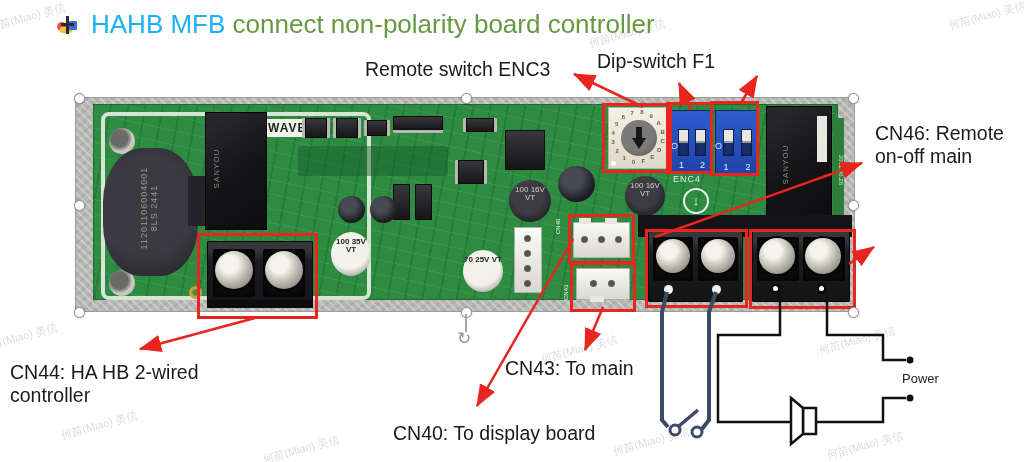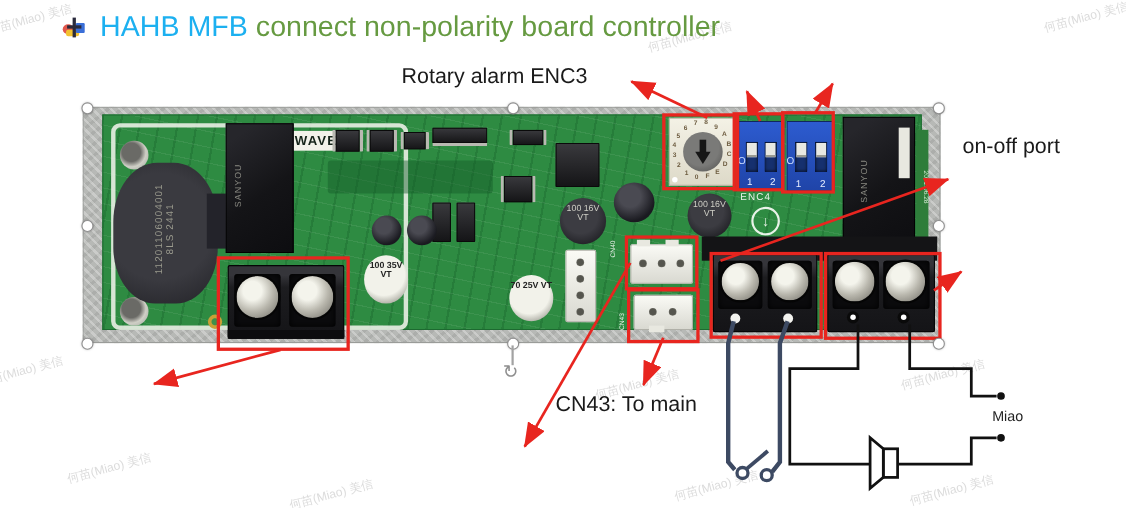--- a/index.html
+++ b/index.html
@@ -337,22 +337,29 @@
       <line x1="691" y1="110" x2="679" y2="83" marker-end="url(#arr)"></line>
       <line x1="741" y1="103" x2="757" y2="76" marker-end="url(#arr)"></line>
       <line x1="655" y1="237" x2="862" y2="163" marker-end="url(#arr)"></line>
       <line x1="849" y1="264" x2="874" y2="247" marker-end="url(#arr)"></line>
       <line x1="255" y1="318" x2="140" y2="349" marker-end="url(#arr)"></line>
       <line x1="603" y1="307" x2="585" y2="350" marker-end="url(#arr)"></line>
       <line x1="573" y1="239" x2="477" y2="406" marker-end="url(#arr)"></line>
     </g>
   </svg>
 
-  <div class="abs lbl" style="left:365px;top:58px;">Rotary alarm ENC3</div>
+  <div class="abs lbl" style="left:365px;top:58px;">Remote switch ENC3</div>
+  <div class="abs lbl" style="left:597px;top:50px;">Dip-switch F1</div>
   <div class="abs lbl" style="left:875px;top:122px;">
-      <div>on-off port</div>
+    <div>CN46: Remote</div>
+      <div>on-off main</div>
+  </div>
+  <div class="abs lbl" style="left:10px;top:361px;">
+    <div>CN44: HA HB 2-wired</div>
+      <div>controller</div>
   </div>
   <div class="abs lbl" style="left:505px;top:357px;text-align:center;">
     <div>CN43: To main</div>
   </div>
-  <div class="abs lbl-sm" style="left:902px;top:371px;">Miao</div>
+  <div class="abs lbl" style="left:393px;top:422px;">CN40: To display board</div>
+  <div class="abs lbl-sm" style="left:902px;top:371px;">Power</div>
 
 </div>
 
 </body></html>

